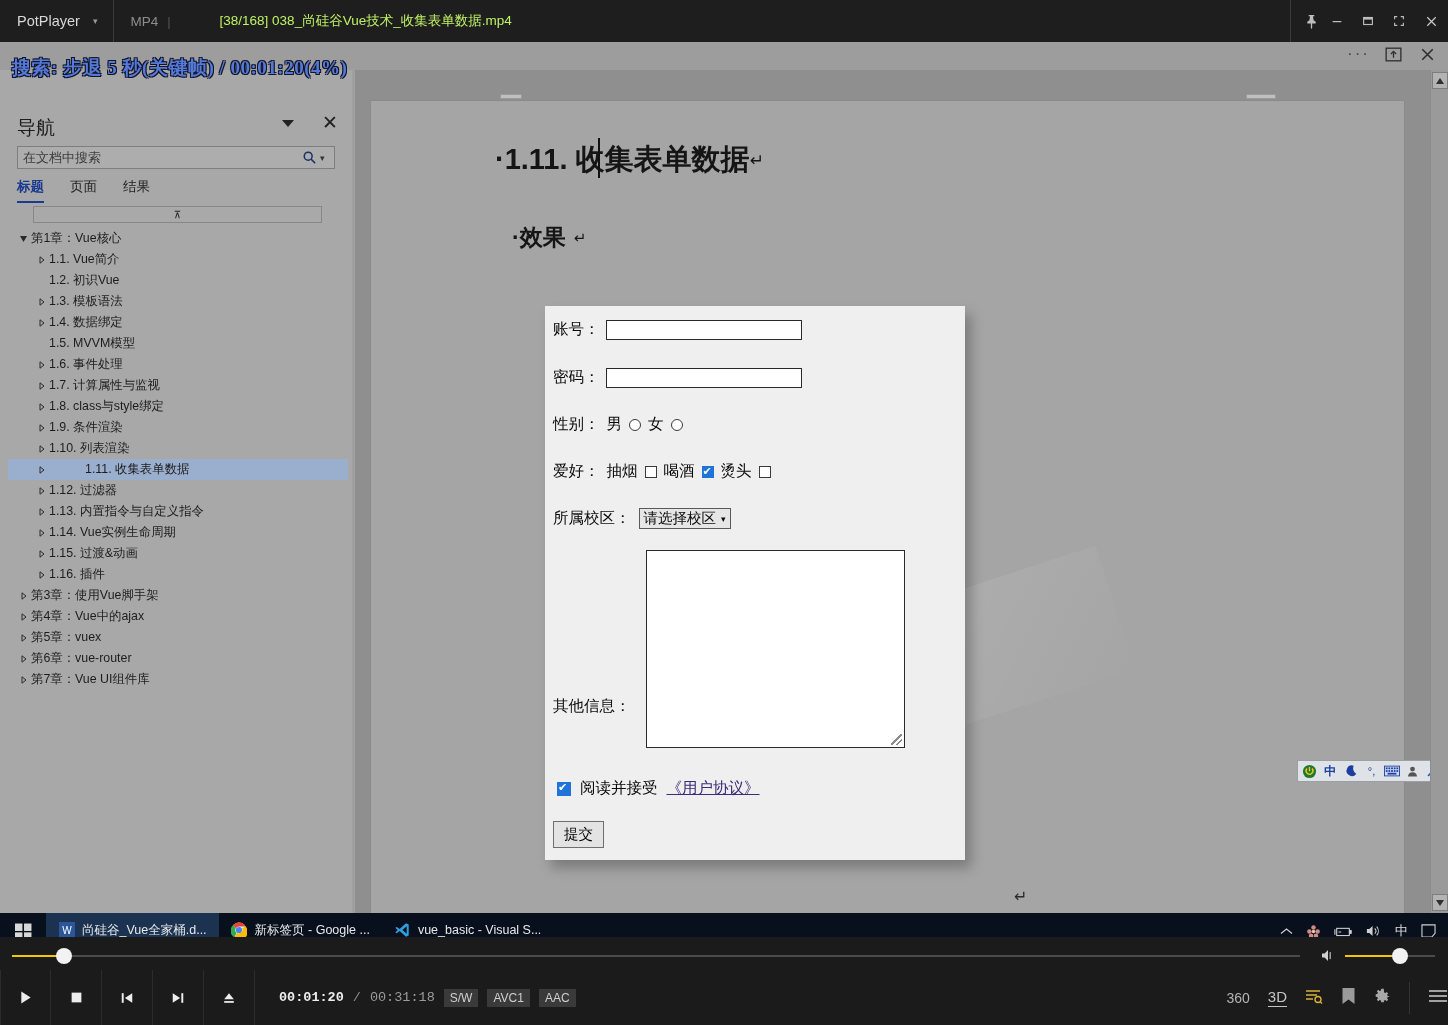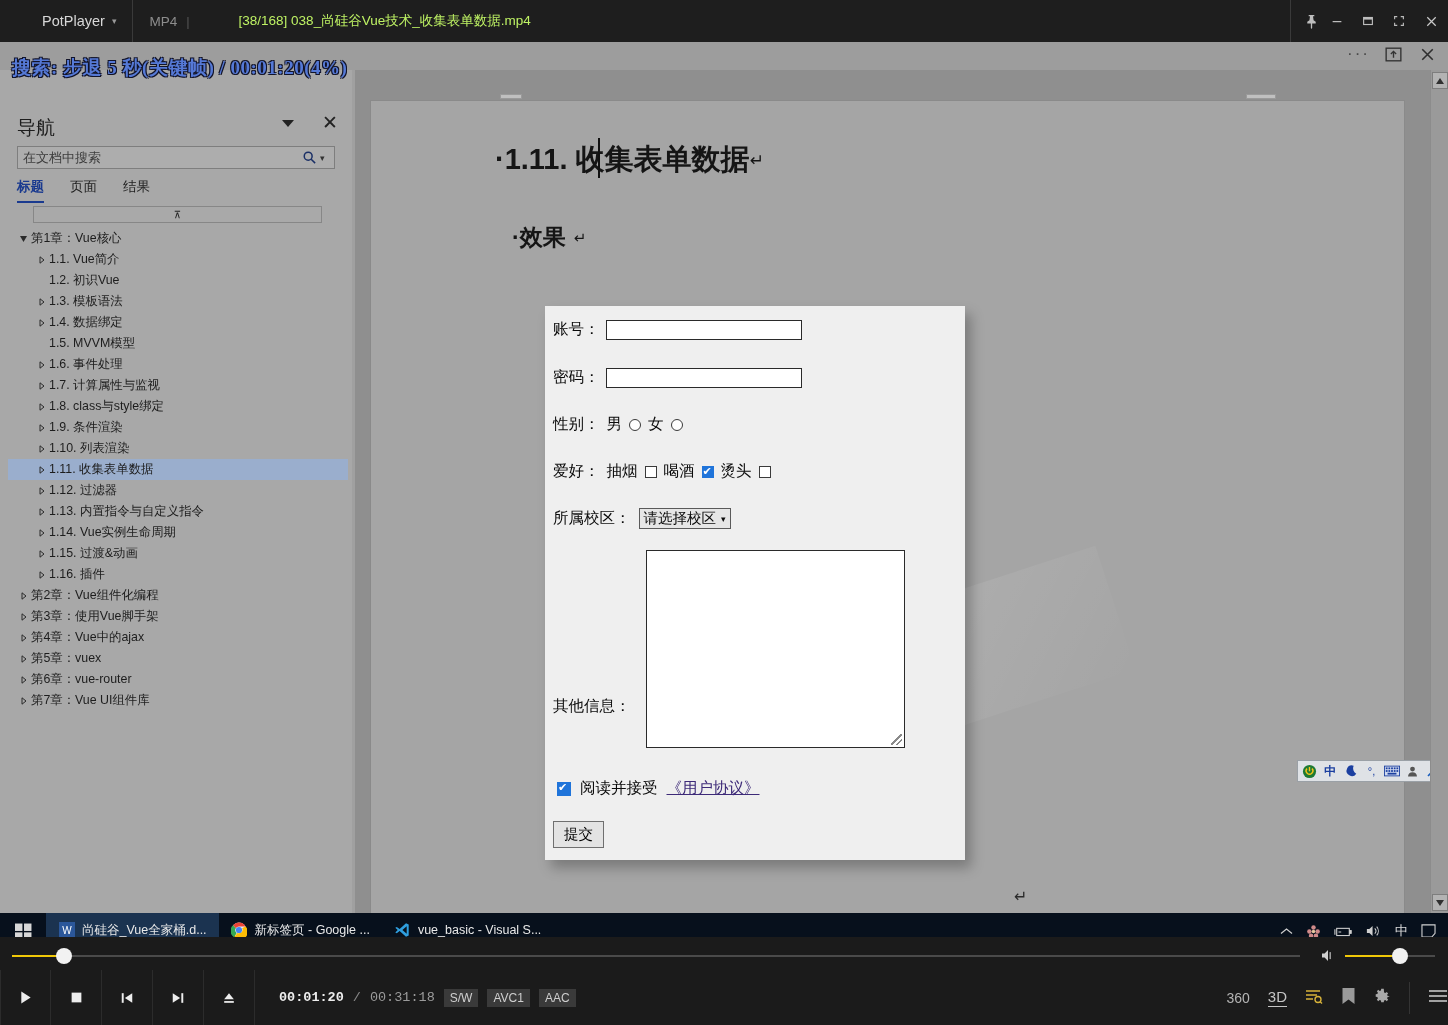--- a/index.html
+++ b/index.html
@@ -10,24 +10,23 @@
     background: #1b1b1b;
   }
   #root { position: relative; width: 1448px; height: 1025px; }
 
   
   .titlebar {
     position: absolute; left: 0; top: 0; width: 1448px; height: 42px;
     background: #1e1e1e; display: flex; align-items: center;
   }
   .tb-app {
-    display: flex; align-items: center; gap: 7px;
+    display: flex; align-items: center; gap: 13px;
     color: #d8d8d8; font-size: 14.5px; padding-left: 17px;
     height: 100%;
-    margin-left: 25px;
   }
   .tb-caret { font-size: 9px; color: #9a9a9a; }
   .tb-div { width: 1px; height: 42px; background: #3a3a3a; margin: 0 0 0 16px; }
   .tb-fmt { color: #8d8d8d; font-size: 13.5px; padding: 0 0 0 16px; }
   .tb-sep2 { color: #555; font-size: 13px; padding: 0 9px; }
   .tb-title { color: #bef264; font-size: 13.5px; margin-left: 40px; }
   .tb-spacer { flex: 1; }
   .tb-btns { display: flex; align-items: center; height: 42px; }
   .tb-btn {
     width: 31px; height: 42px; display: flex; align-items: center; justify-content: center;
@@ -102,21 +101,21 @@
     display: flex; align-items: center; justify-content: center;
   }
   .nav-pagebar span { font-size: 10px; color: #222; }
   .nav-tree {
     position: absolute; left: 8px; top: 158px; width: 340px; height: 620px;
     overflow: hidden; font-size: 12.4px; color: #1d1d1d;
   }
   .tree-row {
     display: flex; align-items: center; height: 21px; padding-left: 8px;
   }
-  .tree-row.selected { background: #9aaecd; width: 366px; }
+  .tree-row.selected { background: #9aaecd; width: 366px; gap: 36px; }
   .tw { width: 15px; flex: none; display: flex; align-items: center; justify-content: center; }
   .tw svg { display: block; }
   .lvl1 { padding-left: 8px; }
   .lvl2 { padding-left: 26px; }
   .tree-label { white-space: nowrap; text-align: right; }
 
   
   .doc-outer {
     position: absolute; left: 355px; top: 28px; width: 1093px; height: 843px;
     background: #8f8f8f;
@@ -532,28 +531,20 @@
             </span>
             <span class="tree-label">1.15. 过渡&amp;动画</span>
           </div>
           <div class="tree-row lvl2">
             <span class="tw">
               <svg width="8" height="8" viewBox="0 0 8 8" fill="none" stroke="#2a2a2a" stroke-width="1">
                 <path d="M2 0.8L6 4 2 7.2z"></path>
               </svg>
             </span>
             <span class="tree-label">1.16. 插件</span>
-          </div>
-          <div class="tree-row lvl1">
-            <span class="tw">
-              <svg width="8" height="8" viewBox="0 0 8 8" fill="none" stroke="#2a2a2a" stroke-width="1">
-                <path d="M2 0.8L6 4 2 7.2z"></path>
-              </svg>
-            </span>
-            <span class="tree-label">第2章：Vue组件化编程</span>
           </div>
           <div class="tree-row lvl1">
             <span class="tw">
               <svg width="8" height="8" viewBox="0 0 8 8" fill="none" stroke="#2a2a2a" stroke-width="1">
                 <path d="M2 0.8L6 4 2 7.2z"></path>
               </svg>
             </span>
             <span class="tree-label">第3章：使用Vue脚手架</span>
           </div>
           <div class="tree-row lvl1">

